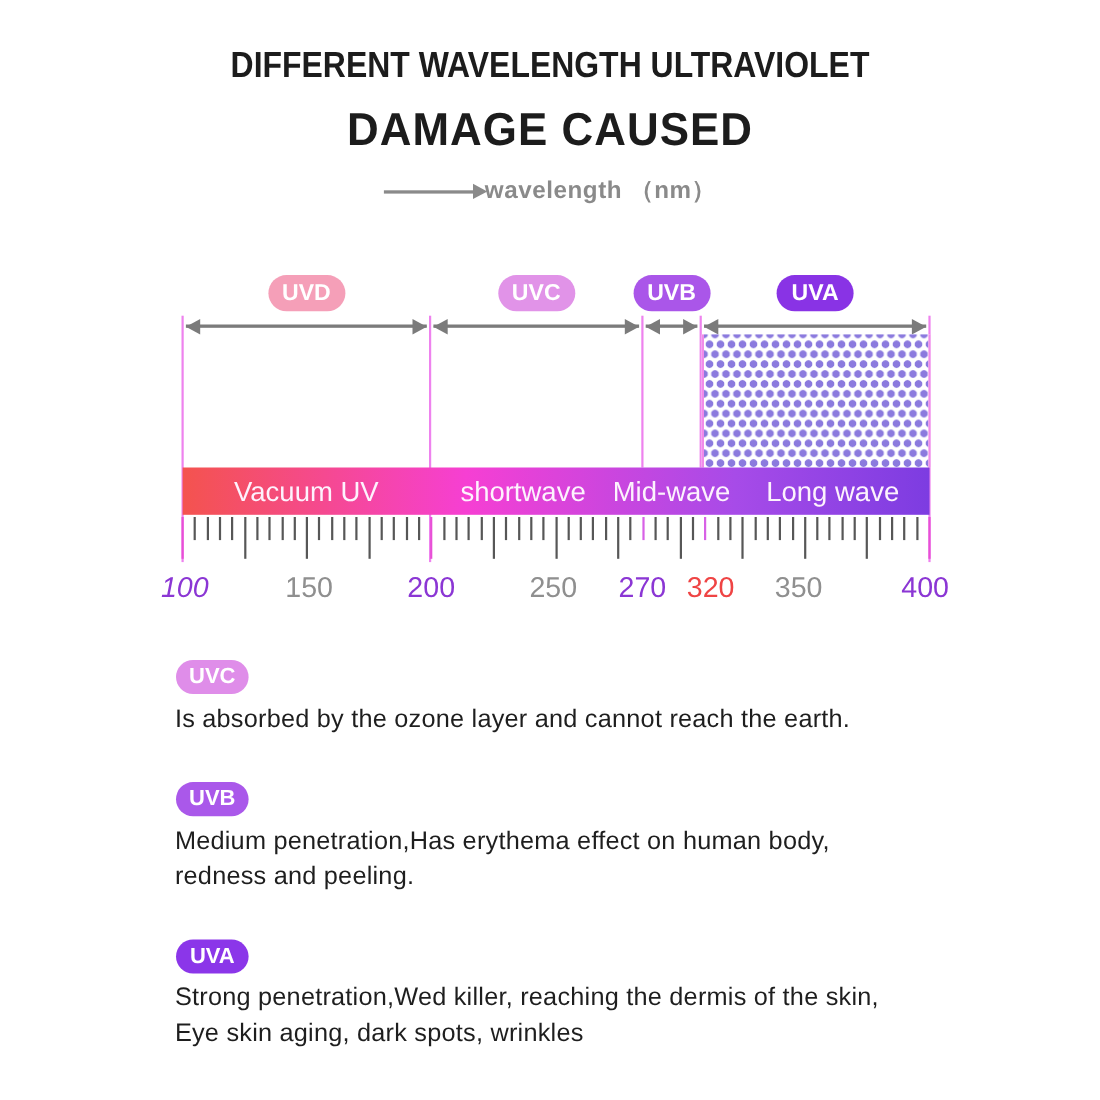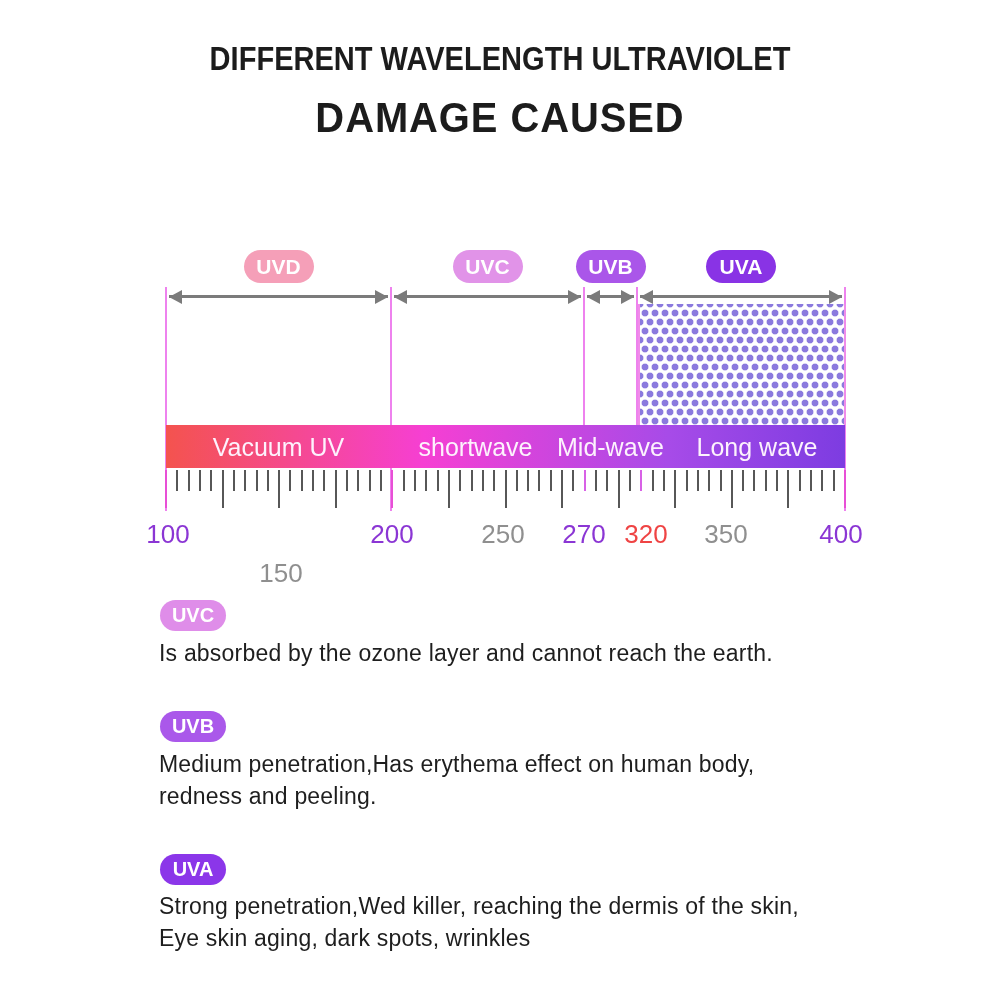--- a/index.html
+++ b/index.html
@@ -46,20 +46,24 @@
         letter-spacing:0.2px;white-space:nowrap;margin:0;}
 </style>
 </head>
 <body>
 
 <div class="canvas">
 
   <div class="title1">DIFFERENT WAVELENGTH ULTRAVIOLET</div>
   <div class="title2">DAMAGE CAUSED</div>
 
+  <div class="wl-row">
+    <span class="wl-arrow"></span>
+    <span class="wl-text">wavelength （nm）</span>
+  </div>
 
   <div class="abs" id="chart" style="left:0;top:0;width:946px;height:1000px;">
       <div class="abs guide" style="left: 165px; top: 287px; height: 224px; background: rgb(238, 130, 238);"></div>
       <div class="abs guide" style="left: 390px; top: 287px; height: 224px; background: rgb(238, 130, 238);"></div>
       <div class="abs guide" style="left: 583px; top: 287px; height: 138px; background: rgb(238, 130, 238);"></div>
       <div class="abs guide" style="left: 636px; top: 287px; height: 138px; background: rgb(238, 130, 238);"></div>
       <div class="abs guide" style="left: 844px; top: 287px; height: 224px; background: rgb(238, 130, 238);"></div>
       <div class="abs pill" style="left: 243.5px; top: 250px; width: 70px; height: 33px; background: rgb(245, 159, 184);">UVD</div>
       <div class="abs arrow-line" style="left: 169px; top: 295px; width: 219px;"></div>
       <div class="abs head left" style="left: 169px; top: 290px;"></div>
@@ -136,22 +140,22 @@
       <div class="abs tick" style="left: 742.15px; top: 470px; height: 21px; background: rgb(87, 87, 87);"></div>
       <div class="abs tick" style="left: 753.467px; top: 470px; height: 21px; background: rgb(87, 87, 87);"></div>
       <div class="abs tick" style="left: 764.783px; top: 470px; height: 21px; background: rgb(87, 87, 87);"></div>
       <div class="abs tick" style="left: 776.1px; top: 470px; height: 21px; background: rgb(87, 87, 87);"></div>
       <div class="abs tick" style="left: 787.417px; top: 470px; height: 38px; background: rgb(87, 87, 87);"></div>
       <div class="abs tick" style="left: 798.733px; top: 470px; height: 21px; background: rgb(87, 87, 87);"></div>
       <div class="abs tick" style="left: 810.05px; top: 470px; height: 21px; background: rgb(87, 87, 87);"></div>
       <div class="abs tick" style="left: 821.367px; top: 470px; height: 21px; background: rgb(87, 87, 87);"></div>
       <div class="abs tick" style="left: 832.683px; top: 470px; height: 21px; background: rgb(87, 87, 87);"></div>
       <div class="abs tick" style="left: 844px; top: 470px; height: 38px; background: rgb(232, 79, 214);"></div>
-      <div class="abs num" style="left: 168px; top: 519px; color: rgb(139, 54, 212);">100</div>
-      <div class="abs num" style="left: 281px; top: 519px; color: rgb(143, 143, 143); margin-top: 39px;">150</div>
+      <div class="abs num" style="left: 168px; top: 519px; color: rgb(139, 54, 212); font-style: italic;">100</div>
+      <div class="abs num" style="left: 281px; top: 519px; color: rgb(143, 143, 143);">150</div>
       <div class="abs num" style="left: 392px; top: 519px; color: rgb(139, 54, 212);">200</div>
       <div class="abs num" style="left: 503px; top: 519px; color: rgb(143, 143, 143);">250</div>
       <div class="abs num" style="left: 584px; top: 519px; color: rgb(139, 54, 212);">270</div>
       <div class="abs num" style="left: 646px; top: 519px; color: #ef4444;">320</div>
       <div class="abs num" style="left: 726px; top: 519px; color: rgb(143, 143, 143);">350</div>
       <div class="abs num" style="left: 841px; top: 519px; color: rgb(139, 54, 212);">400</div>
     </div>
 
   <div>
     <div class="legend-pill" style="top: 600px; background: rgb(223, 141, 233);">UVC</div>

